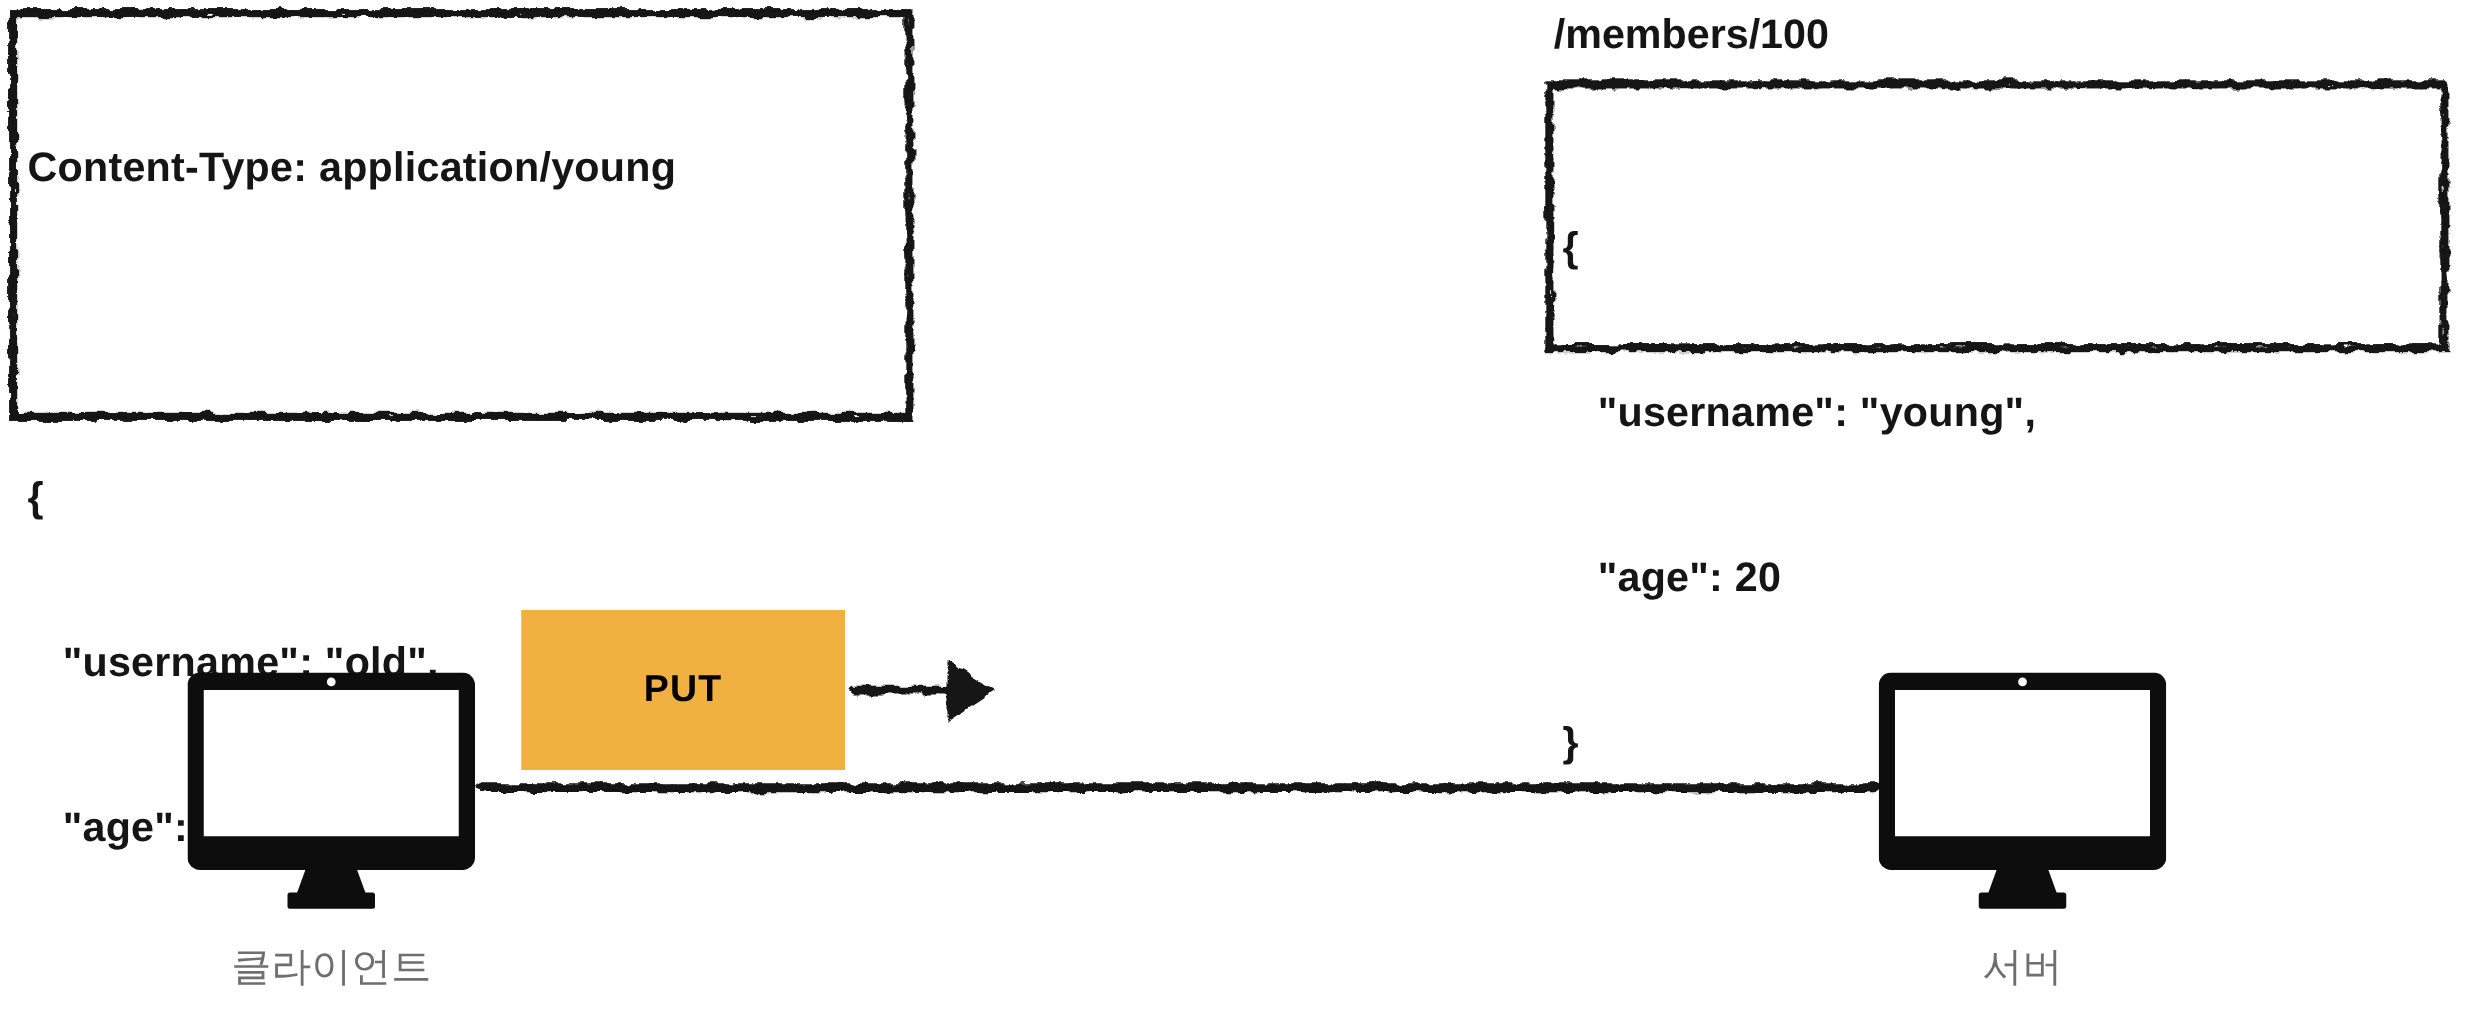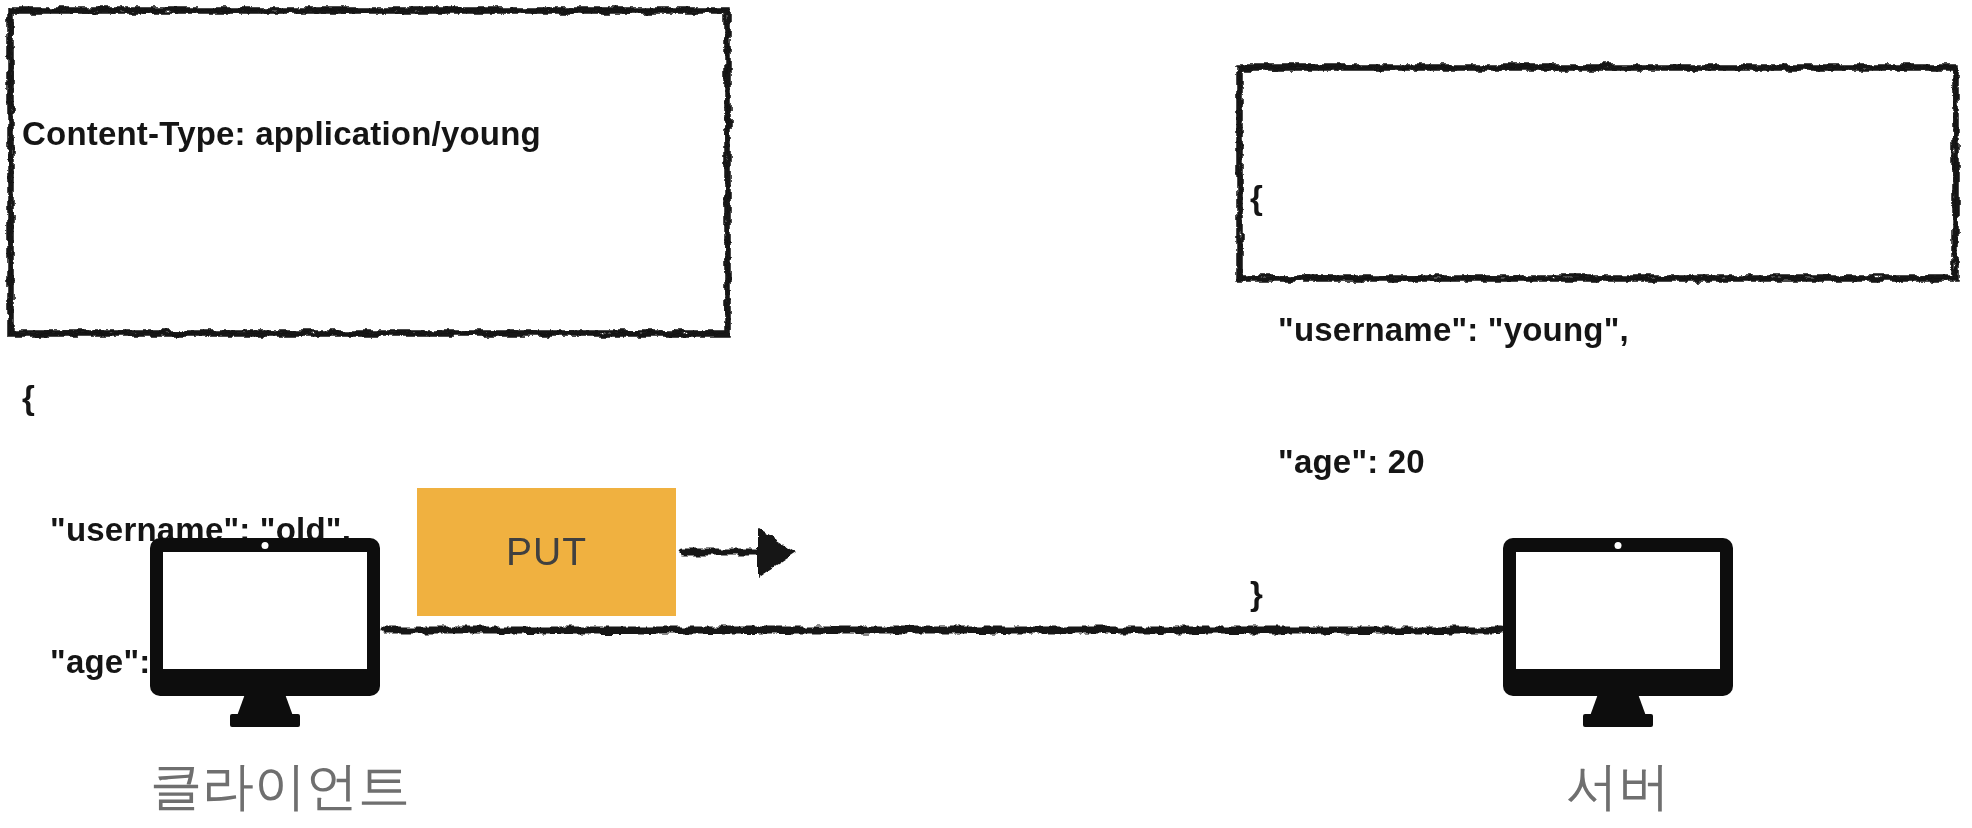--- a/index.html
+++ b/index.html
@@ -46,34 +46,34 @@
   .method-badge{
     position:absolute;
     left:417px;top:488px;
     width:259px;height:128px;
     background:var(--accent);
     display:flex;
     align-items:center;
     justify-content:center;
   }
   .method-badge span{
-    font-size:39px;
-    font-weight:400;
+    font-size:30px;
+    font-weight:700;
     letter-spacing:1px;
-    color:#404040;
+    color:#000000;
   }
   .monitor{position:absolute;width:230px;height:190px;}
   .monitor-client{left:150px;top:538px;}
   .monitor-server{left:1503px;top:538px;}
   .node-label{
     position:absolute;
     width:230px;
     top:752px;
     text-align:center;
-    font-size:52px;
+    font-size:32px;
     color:var(--muted);
     white-space:nowrap;
   }
   .client-label{left:150px;}
   .server-label{left:1503px;}
 </style>
 </head>
 <body>
 
 <div class="canvas">
@@ -108,20 +108,21 @@
 
   <div class="code-box request-box-text">
     <div class="code-line">Content-Type: application/young</div>
     <div class="code-line"></div>
     <div class="code-line">{</div>
     <div class="code-line">   "username": "old",</div>
     <div class="code-line">   "age": 50</div>
     
   </div>
 
+  <div class="resource-title">/members/100</div>
   <div class="code-box resource-box-text">
     <div class="code-line">{</div>
     <div class="code-line">   "username": "young",</div>
     <div class="code-line">   "age": 20</div>
     <div class="code-line">}</div>
   </div>
 
   <div class="method-badge">
     <span>PUT</span>
   </div>

